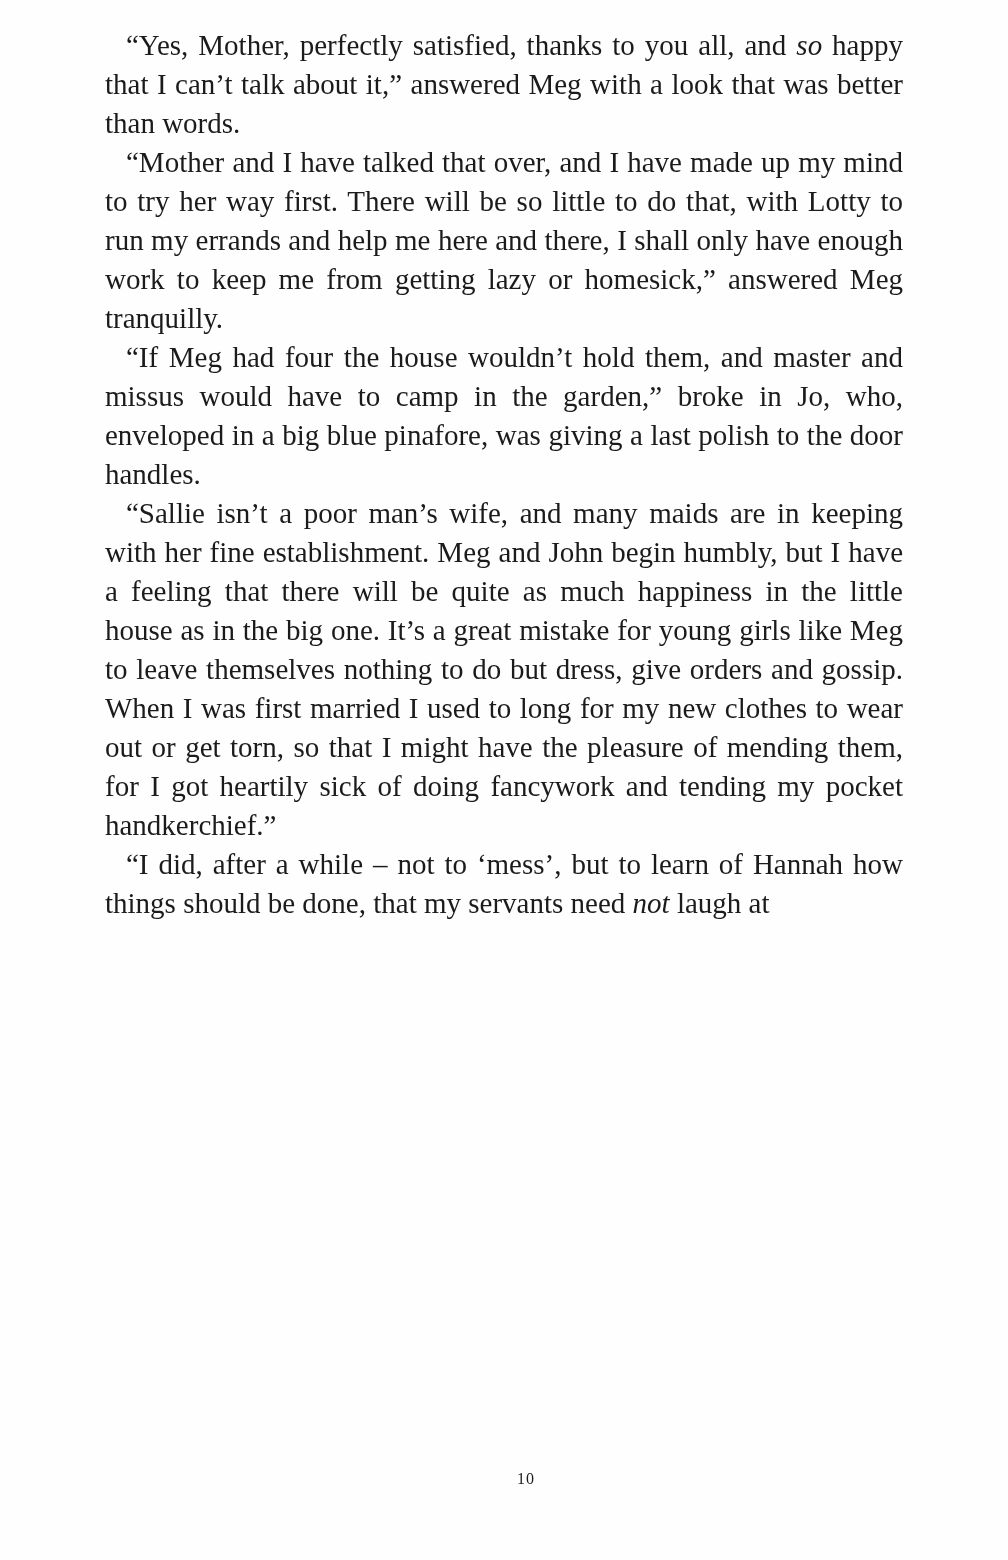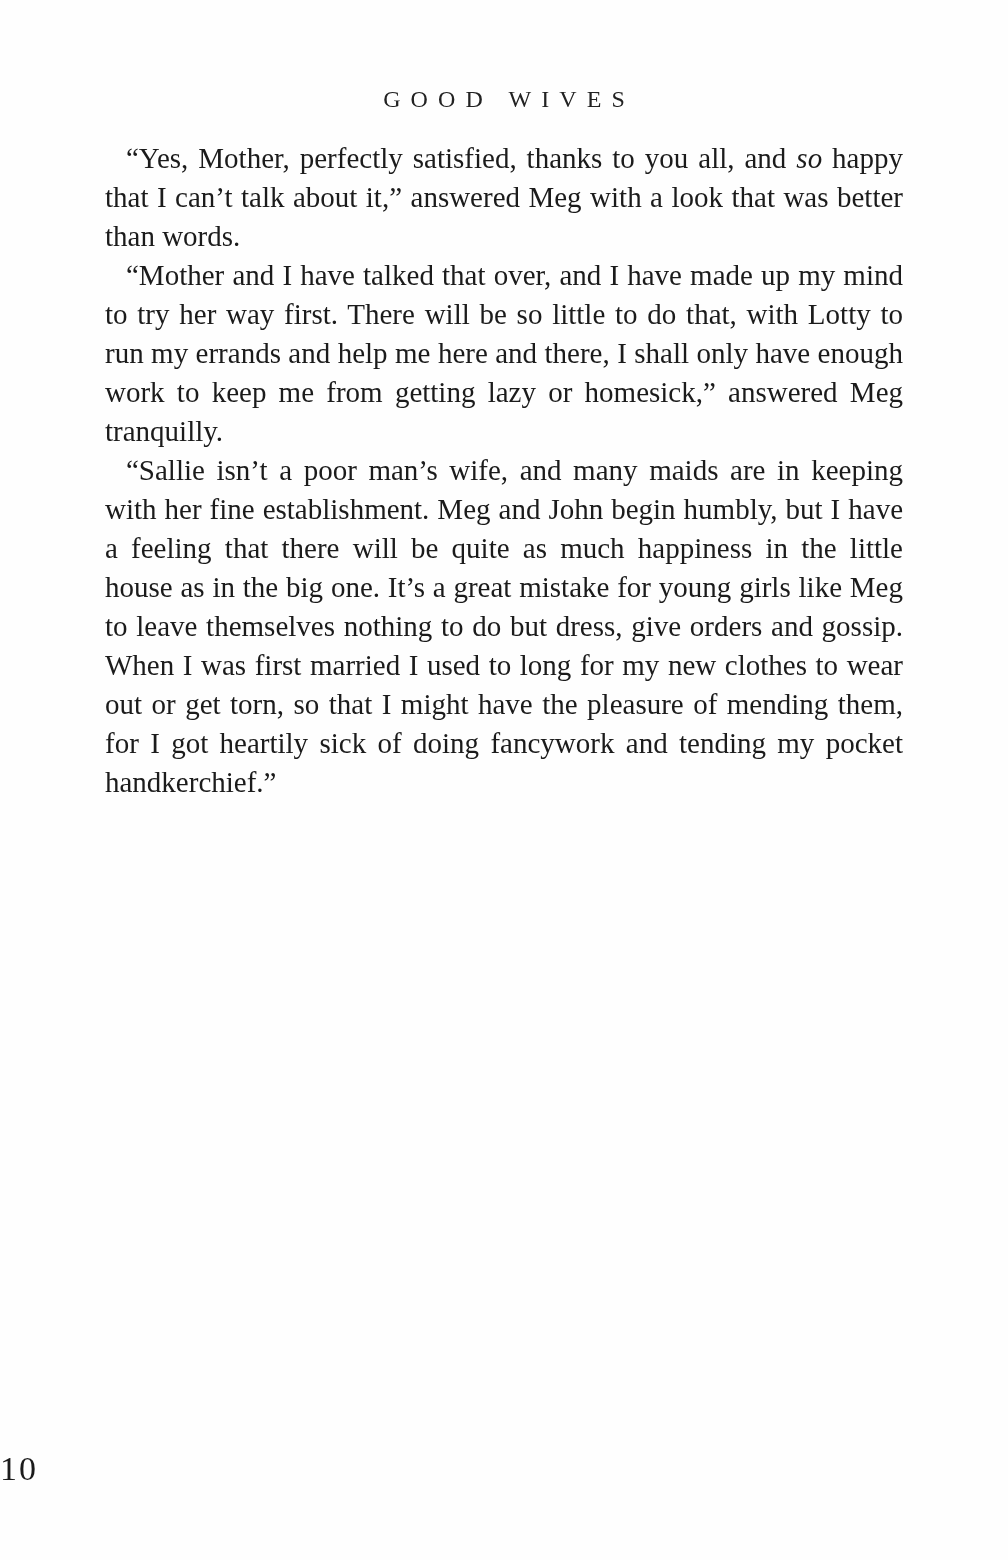--- a/index.html
+++ b/index.html
@@ -40,32 +40,34 @@
     text-indent: 21px;
   }
   .body-text em {
     font-style: italic;
   }
   .page-number {
     position: absolute;
     left: 0;
     right: 0;
     bottom: 72px;
-    text-align: left;
-    font-size: 34px;
+    text-align: center;
+    font-size: 16px;
     letter-spacing: 0.06em;
     color: #1b1b1b;
+    padding-left: 44px;
   }
 </style>
 </head>
 <body>
 
 <div class="page">
-  <div class="running-head">GOOD WIVES</div>
 
   <div class="body-text">
       <p><span>“Yes, Mother, perfectly satisfied, thanks to you all, and </span><em>so</em><span> happy that I can’t talk about it,” answered Meg with a look that was better than words.</span></p>
       <p><span>“Mother and I have talked that over, and I have made up my mind to try her way first. There will be so little to do that, with Lotty to run my errands and help me here and there, I shall only have enough work to keep me from getting lazy or homesick,” answered Meg tranquilly.</span></p>
+      <p><span>“If Meg had four the house wouldn’t hold them, and master and missus would have to camp in the garden,” broke in Jo, who, enveloped in a big blue pinafore, was giving a last polish to the door handles.</span></p>
       <p><span>“Sallie isn’t a poor man’s wife, and many maids are in keeping with her fine establishment. Meg and John begin humbly, but I have a feeling that there will be quite as much happiness in the little house as in the big one. It’s a great mistake for young girls like Meg to leave themselves nothing to do but dress, give orders and gossip. When I was first married I used to long for my new clothes to wear out or get torn, so that I might have the pleasure of mending them, for I got heartily sick of doing fancywork and tending my pocket handkerchief.”</span></p>
+      <p><span>“I did, after a while – not to ‘mess’, but to learn of Hannah how things should be done, that my servants need </span><em>not</em><span> laugh at</span></p>
     </div>
 
   <div class="page-number">10</div>
 </div>
 
 </body></html>

